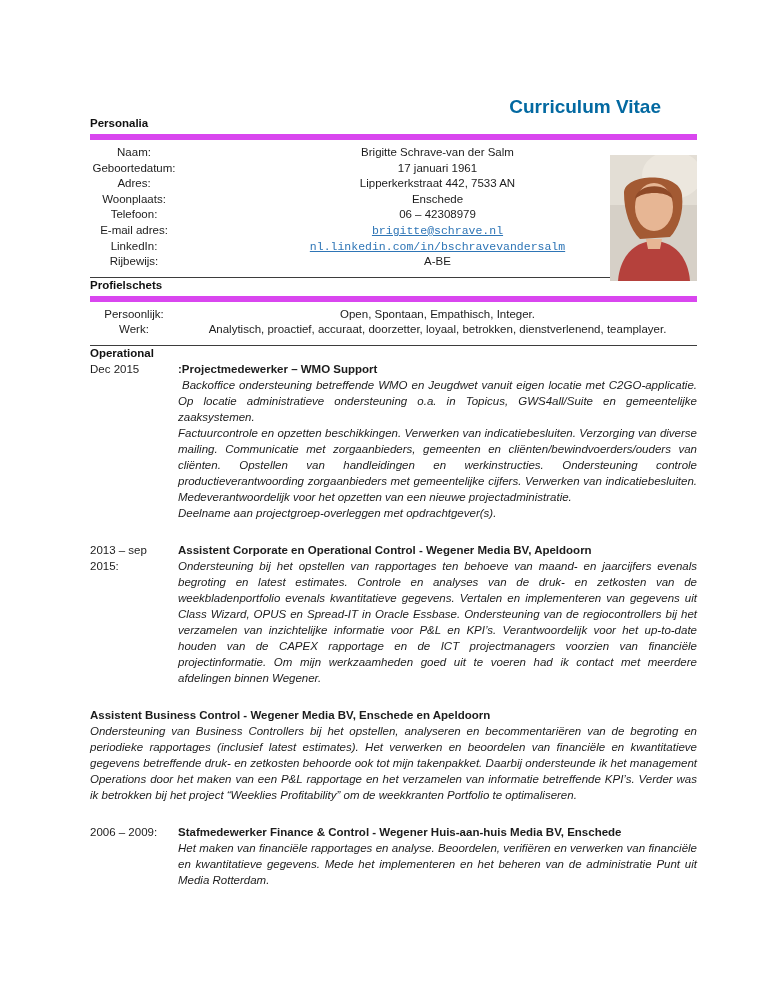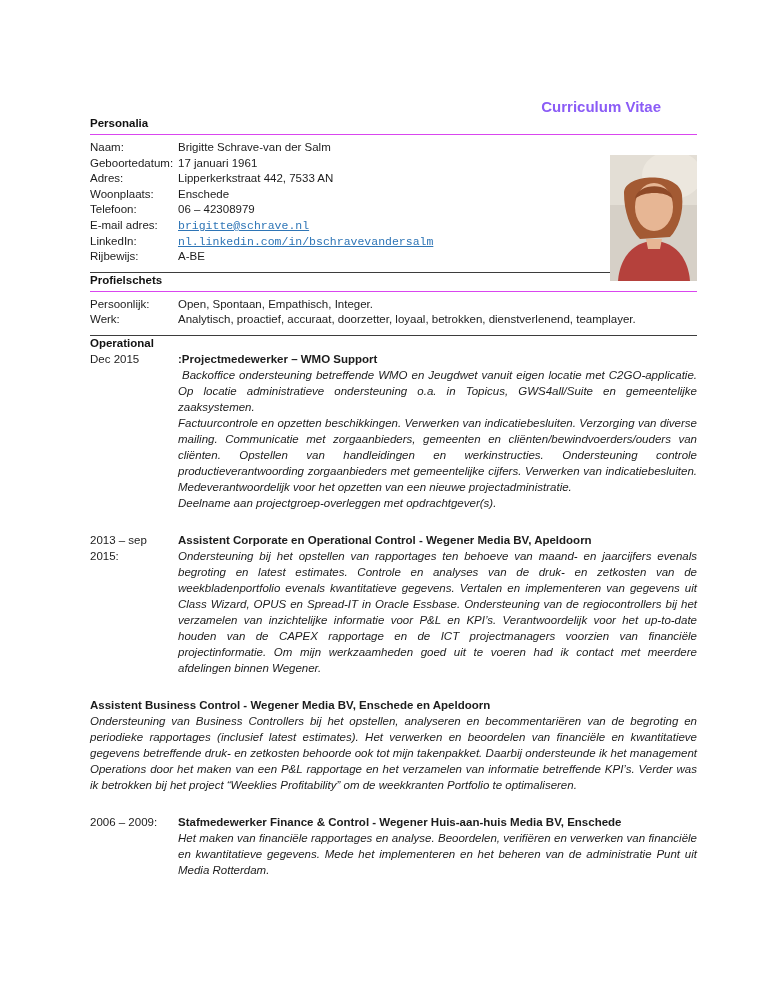--- a/index.html
+++ b/index.html
@@ -15,38 +15,39 @@
     width: 768px;
     min-height: 994px;
     background: #ffffff;
   }
   .content {
     padding: 98px 71px 30px 90px;
   }
   .title {
     text-align: right;
     padding-right: 36px;
-    font-size: 15px;
+    font-size: 19px;
     line-height: 18px;
     font-weight: bold;
-    color: #8b5cf6;
+    color: #0369a1;
   }
   h2.section-heading {
     font-size: 11.5px;
     line-height: 15px;
     font-weight: bold;
     color: #111;
     margin: 0;
   }
   .personalia-heading { margin-top: 20px; }
   .kv-table {
-    border-top: 1px solid #d946ef;
+    border-top: 6px solid #d946ef;
     border-bottom: 1px solid #3d3d3d;
     margin-top: 3px;
     padding: 5px 0 7px 0;
+    text-align: center;
   }
   .kv-row { display: flex; font-size: 11.5px; line-height: 15.6px; }
   .kv-label { width: 88px; flex-shrink: 0; }
   .kv-value { flex: 1; }
   a.link { color: #2E75B6; text-decoration: underline; cursor: pointer; font-family: Liberation Mono, monospace; }
   .profiel-heading { margin-top: 14px; }
   .werk-heading { margin-top: 19px; margin-bottom: 13px; }
   .photo {
     position: absolute;
     top: 155px;

